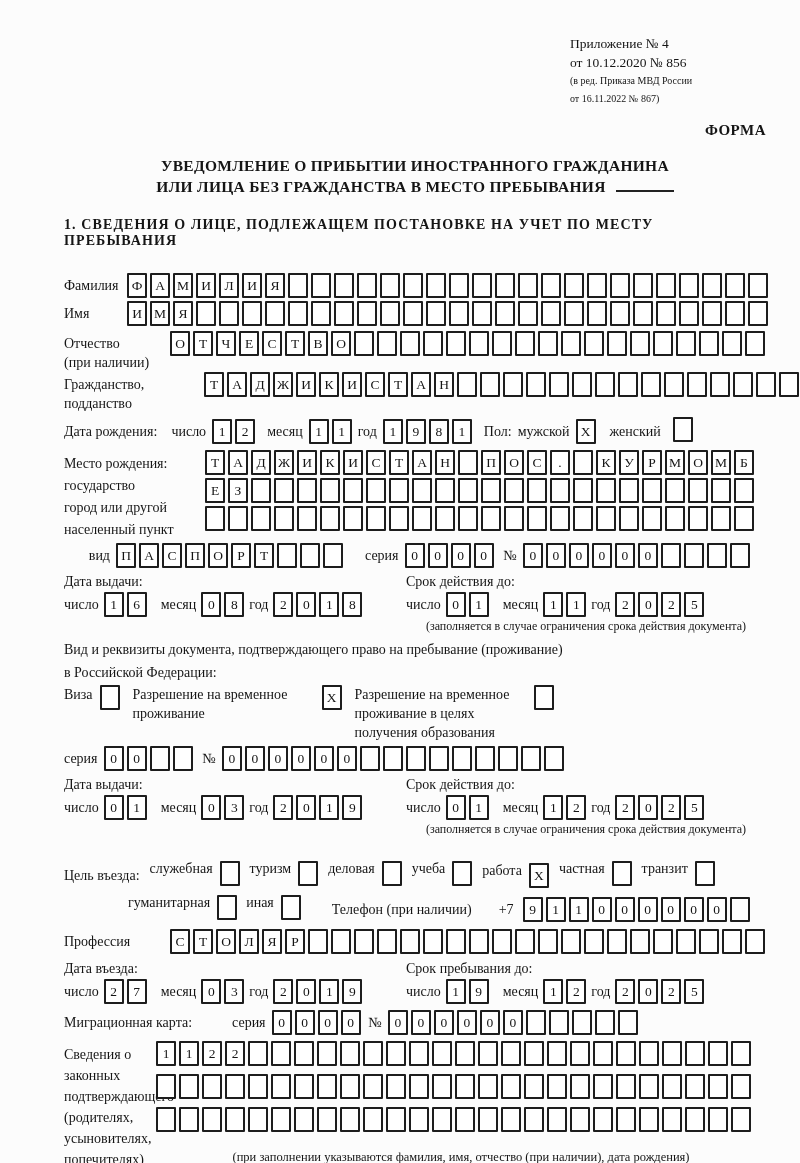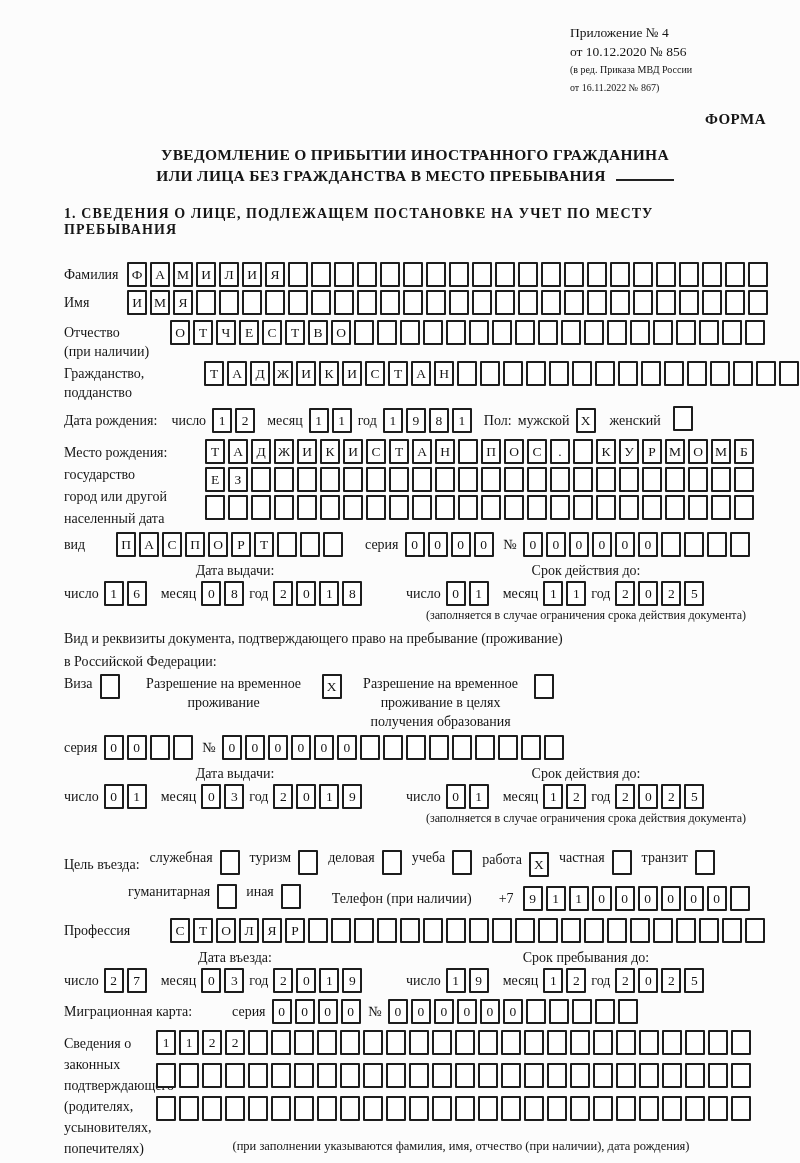--- a/index.html
+++ b/index.html
@@ -3,62 +3,62 @@
 <meta charset="utf-8">
 <style>
   * { box-sizing: border-box; margin: 0; padding: 0; }
   html, body { width: 800px; }
   body {
     height: 1163px; overflow: hidden;
     background: #fcfcfc; color: #151515;
     font-family: "Liberation Serif", "DejaVu Serif", serif;
     font-size: 14px;
   }
-  .page { padding: 23px 34px 10px 64px; width: 800px; height: 1163px; }
+  .page { padding: 34px 34px 10px 64px; width: 800px; height: 1163px; }
 
   
   .appendix { margin-left: auto; width: 196px; font-size: 13.5px; line-height: 19px; }
   .appendix .edition { font-size: 10px; line-height: 18px; }
   .appendix .edition:first-of-type { margin-top: 5px; }
   .forma { text-align: right; font-weight: bold; font-size: 15px; margin-top: 14px; letter-spacing: .5px; }
 
   .title { text-align: center; font-weight: bold; font-size: 15.5px; line-height: 21px; margin-top: 16px; letter-spacing: .3px; }
   .title-underline { display: inline-block; width: 58px; border-bottom: 2px solid #222; height: 12px; margin-left: 10px; }
 
   .section-heading { font-weight: bold; font-size: 14px; margin-top: 20px; letter-spacing: 1.1px; }
 
   
   .row { display: flex; align-items: flex-start; }
-  .inline { display: flex; align-items: center; }
+  .inline { display: flex; align-items: center; text-align: right; }
   .lbl { flex: none; line-height: 19px; padding-top: 3px; }
   .w63  { width: 63px; }
   .w106 { width: 106px; }
   .w141 { width: 141px; }
   .w92  { width: 92px; }
 
   .cells { display: inline-flex; gap: 3px; flex: none; }
   .cell {
     width: 20px; height: 25px; flex: none;
     border: 2px solid #1d1d1d; border-radius: 1px;
     display: inline-flex; align-items: center; justify-content: center;
     font-size: 13.5px; line-height: 1; background: #fff;
   }
   .cellcol { display: flex; flex-direction: column; gap: 3px; }
 
   
   .date-section { display: flex; margin-top: 5px; }
   .date-left { width: 342px; flex: none; }
   .date-right { flex: 1; }
-  .date-heading { text-align: center; line-height: 17px; }
+  .date-heading { text-align: left; line-height: 17px; }
   .df { display: flex; align-items: center; gap: 5px; margin-top: 2px; }
   .df .sp { margin-left: 9px; }
   .date-note { font-size: 12px; margin-top: 2px; text-align: center; }
 
   .opt { display: inline-flex; align-items: flex-start; gap: 7px; }
-  .opt-label { white-space: pre-line; text-align: center; line-height: 19px; }
+  .opt-label { white-space: pre-line; text-align: left; line-height: 19px; }
 
   .note-small { font-size: 12.5px; }
   .text-line { line-height: 19px; }
 </style>
 </head>
 <body>
 
 <div class="page">
 
   <div class="appendix">
@@ -238,21 +238,21 @@
     <span><span class="cell">X</span></span>
     <span style="margin-left:8px;">женский</span>
     <span style="margin-left:6px;"><span class="cell"></span></span>
   </div>
 
   <div class="row" style="margin-top:4px;">
     <span class="lbl w141" style="line-height:22px;">
       <span style="display:block;">Место рождения:</span>
       <span style="display:block;">государство</span>
       <span style="display:block;">город или другой</span>
-      <span style="display:block;">населенный дата</span>
+      <span style="display:block;">населенный пункт</span>
     </span>
     <span class="cellcol">
       <span class="cells">
           <span class="cell">Т</span>
           <span class="cell">А</span>
           <span class="cell">Д</span>
           <span class="cell">Ж</span>
           <span class="cell">И</span>
           <span class="cell">К</span>
           <span class="cell">И</span>

